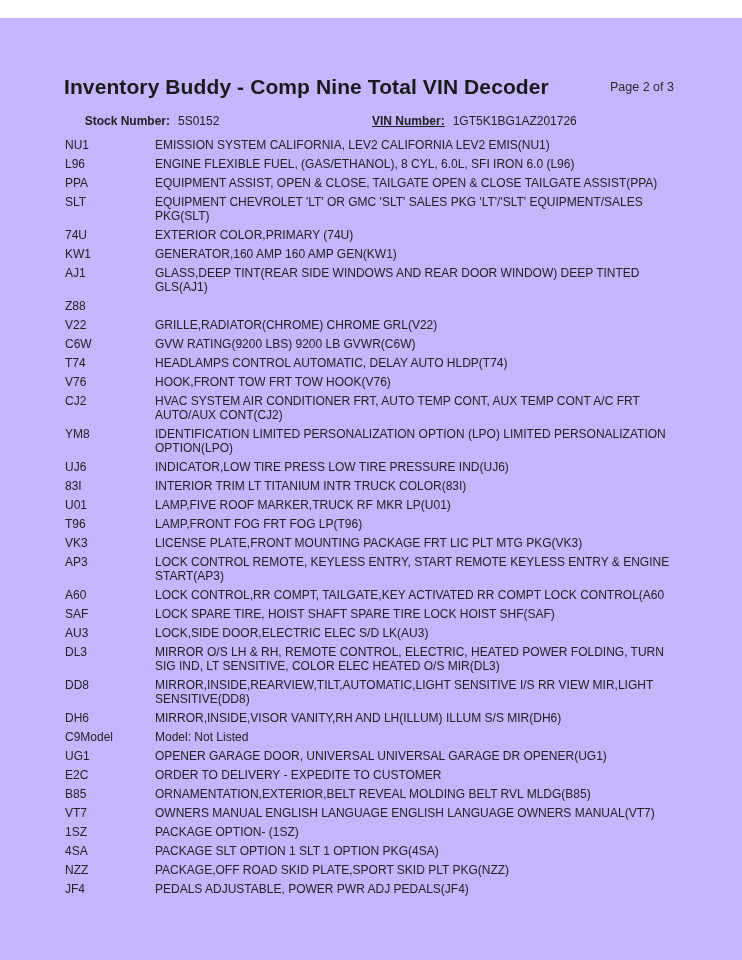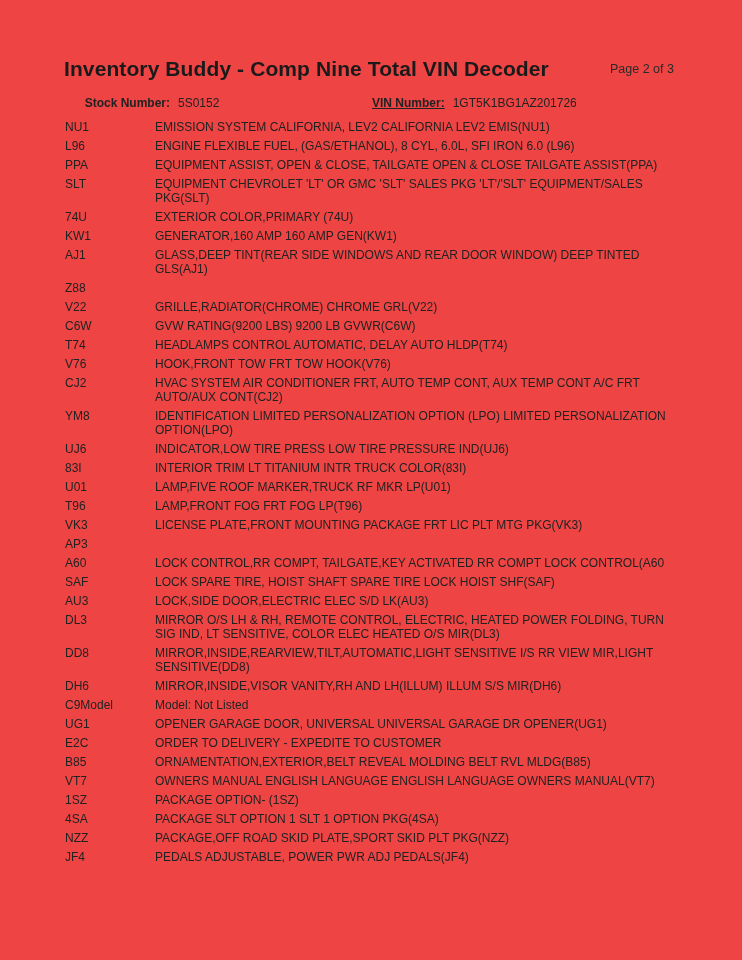--- a/index.html
+++ b/index.html
@@ -11,21 +11,22 @@
     width: 742px;
     height: 960px;
     position: relative;
     font-family: "Liberation Sans", sans-serif;
     color: #222222;
     overflow: hidden;
   }
   .page {
     position: absolute;
     inset: 0;
-    background: #ef4444;
+    background: #c4b5fd;
+    margin-top: 18px;
   }
   .title {
     position: absolute;
     top: 57px;
     left: 64px;
     margin: 0;
     font-size: 21px;
     font-weight: 700;
     color: #1a1a1a;
     letter-spacing: 0.1px;
@@ -189,20 +190,21 @@
       <div class="row">
         <div class="code">T96</div>
         <div class="desc">LAMP,FRONT FOG FRT FOG LP(T96)</div>
       </div>
       <div class="row">
         <div class="code">VK3</div>
         <div class="desc">LICENSE PLATE,FRONT MOUNTING PACKAGE FRT LIC PLT MTG PKG(VK3)</div>
       </div>
       <div class="row">
         <div class="code">AP3</div>
+        <div class="desc">LOCK CONTROL REMOTE, KEYLESS ENTRY, START REMOTE KEYLESS ENTRY &amp; ENGINE START(AP3)</div>
       </div>
       <div class="row">
         <div class="code">A60</div>
         <div class="desc">LOCK CONTROL,RR COMPT, TAILGATE,KEY ACTIVATED RR COMPT LOCK CONTROL(A60</div>
       </div>
       <div class="row">
         <div class="code">SAF</div>
         <div class="desc">LOCK SPARE TIRE, HOIST SHAFT SPARE TIRE LOCK HOIST SHF(SAF)</div>
       </div>
       <div class="row">

